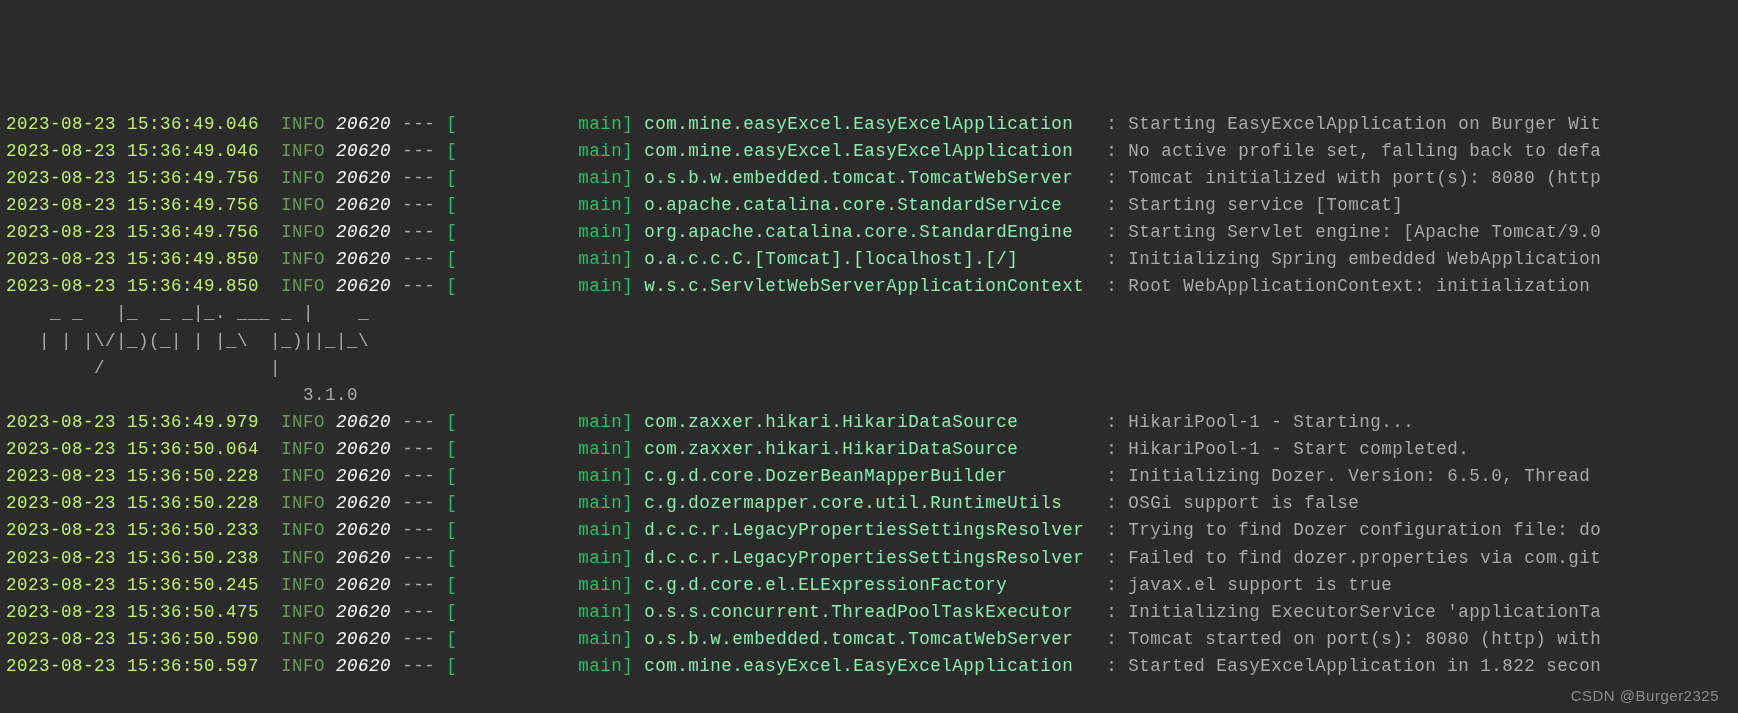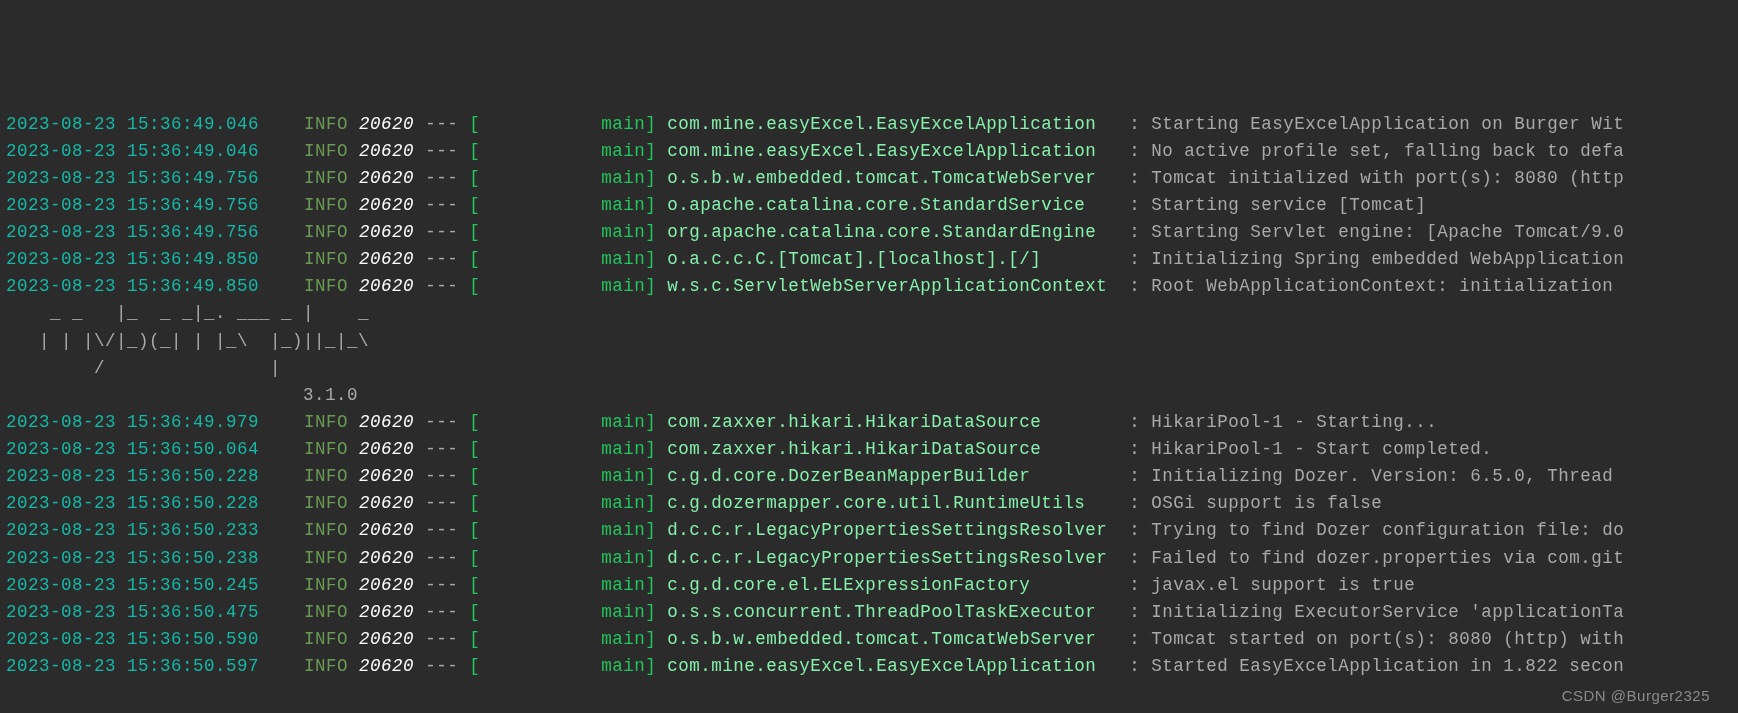--- a/index.html
+++ b/index.html
@@ -9,32 +9,32 @@
       font-size: 17.5px;
       color: #a9a9a9;
       white-space: pre;
       overflow: hidden;
       line-height: 1.55;
       padding: 2px 6px;
       letter-spacing: 0.5px;
     }
     .log-container { }
     .row { }
-    .ts { color: #14b8a6; font-family: Liberation Mono, monospace; }
-    .level-info { color: #6a9955; margin-left: 23px; }
+    .ts { color: #bef264; font-family: Liberation Mono, monospace; }
+    .level-info { color: #6a9955; }
     .pid { color: #ffffff; font-style: italic; }
     .dash { color: #a9a9a9; }
     .thread { color: #22c55e; }
     .logger { color: #86efac; }
     .msg { color: #a9a9a9; margin-top: 9px; }
     .ascii { color: #a9a9a9; margin-left: 33px; }
     .watermark {
       position: fixed;
       bottom: 6px;
-      right: 28px;
+      right: 19px;
       font-size: 15px;
       color: #8a8a8a;
       font-family: Arial, sans-serif;
     }
   </style>
 </head>
 <body>
 
 
 

